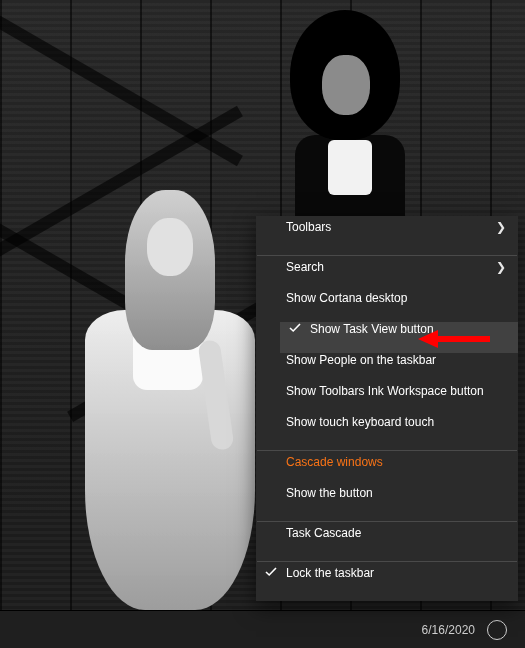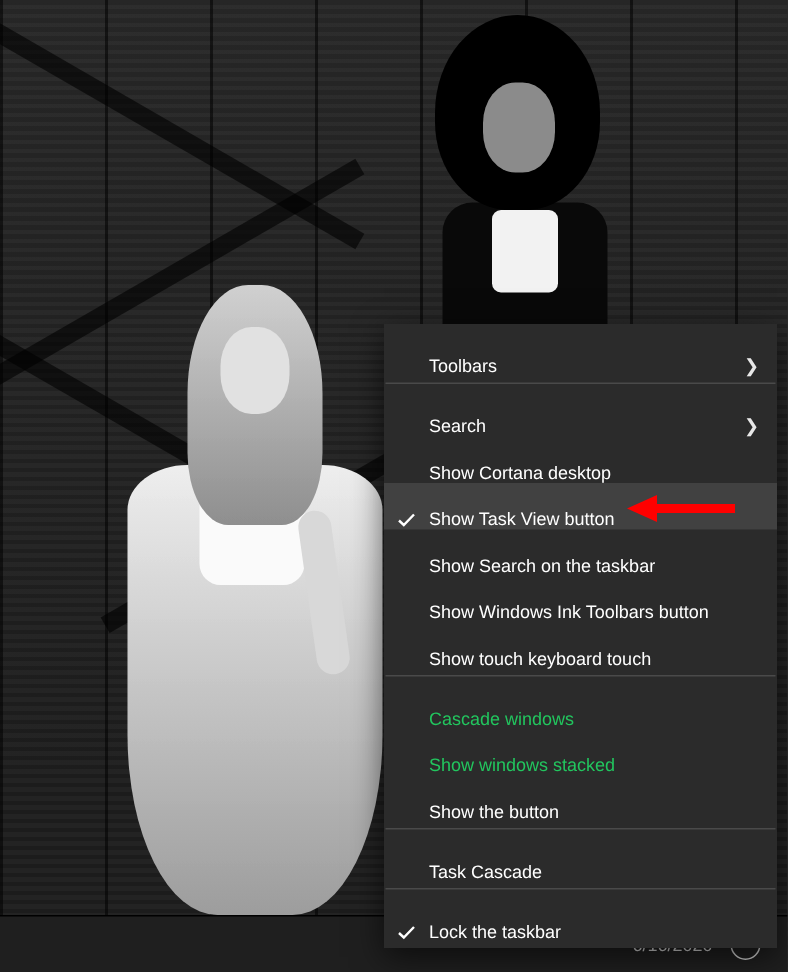--- a/index.html
+++ b/index.html
@@ -119,39 +119,39 @@
     left: 256px;
     width: 262px;
     background: #2b2b2b;
     color: #fff;
     font-size: 12px;
     box-shadow: 0 6px 20px rgba(0,0,0,.6);
     padding: 4px 0;
   }
   .menu-item {
     display: flex;
-    align-items: flex-end;
+    align-items: flex-start;
     height: 31px;
     padding: 0 12px 0 0;
     cursor: default;
     position: relative;
   }
   .menu-item .gutter {
     width: 30px;
     display: flex;
     align-items: center;
     justify-content: center;
     flex-shrink: 0;
   }
   .menu-item .label {
     flex: 1;
     white-space: nowrap;
   }
-  .menu-item.hover { background: #414141; }
-  .menu-item.disabled .label { color: #22c55e; margin-top: 12px; }
+  .menu-item.hover { background: #414141; margin-left: 24px; }
+  .menu-item.disabled .label { color: #f97316; }
   .menu-sep {
     height: 1px;
     background: #4a4a4a;
     margin: 4px 1px;
   }
   .submenu-arrow {
     font-size: 12px;
     color: #e8e8e8;
     margin-left: 6px;
   }
@@ -218,38 +218,34 @@
         <span class="check">
           <svg viewBox="0 0 12 12" width="12" height="12">
             <polyline points="1,6 4.2,9 11,2" fill="none" stroke="#ffffff" stroke-width="1.6"></polyline>
           </svg>
         </span>
       </span>
       <span class="label">Show Task View button</span>
     </div>
     <div class="menu-item">
       <span class="gutter"></span>
-      <span class="label">Show Search on the taskbar</span>
-    </div>
-    <div class="menu-item">
-      <span class="gutter"></span>
-      <span class="label">Show Windows Ink Toolbars button</span>
+      <span class="label">Show People on the taskbar</span>
+    </div>
+    <div class="menu-item">
+      <span class="gutter"></span>
+      <span class="label">Show Toolbars Ink Workspace button</span>
     </div>
     <div class="menu-item">
       <span class="gutter"></span>
       <span class="label">Show touch keyboard touch</span>
     </div>
     <div class="menu-sep"></div>
     <div class="menu-item disabled">
       <span class="gutter"></span>
       <span class="label">Cascade windows</span>
-    </div>
-    <div class="menu-item disabled">
-      <span class="gutter"></span>
-      <span class="label">Show windows stacked</span>
     </div>
     <div class="menu-item">
       <span class="gutter"></span>
       <span class="label">Show the button</span>
     </div>
     <div class="menu-sep"></div>
     <div class="menu-item">
       <span class="gutter"></span>
       <span class="label">Task Cascade</span>
     </div>

